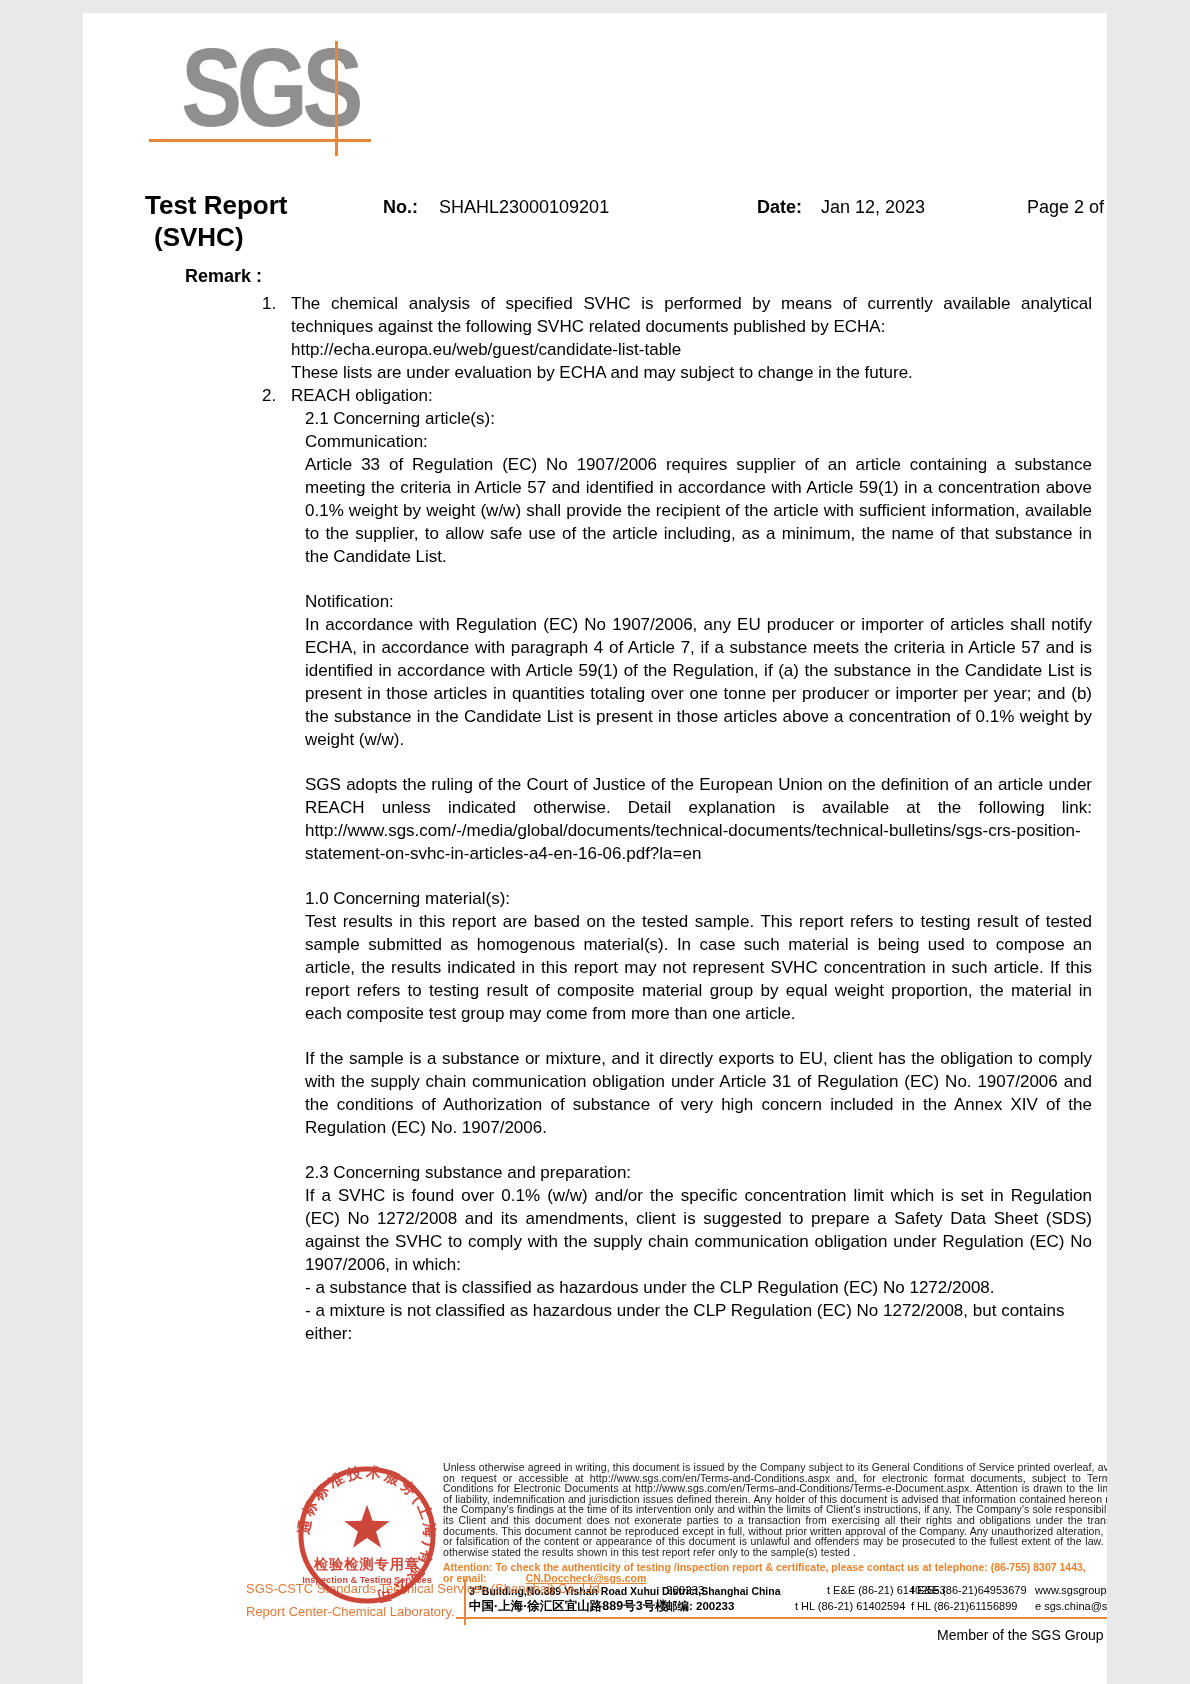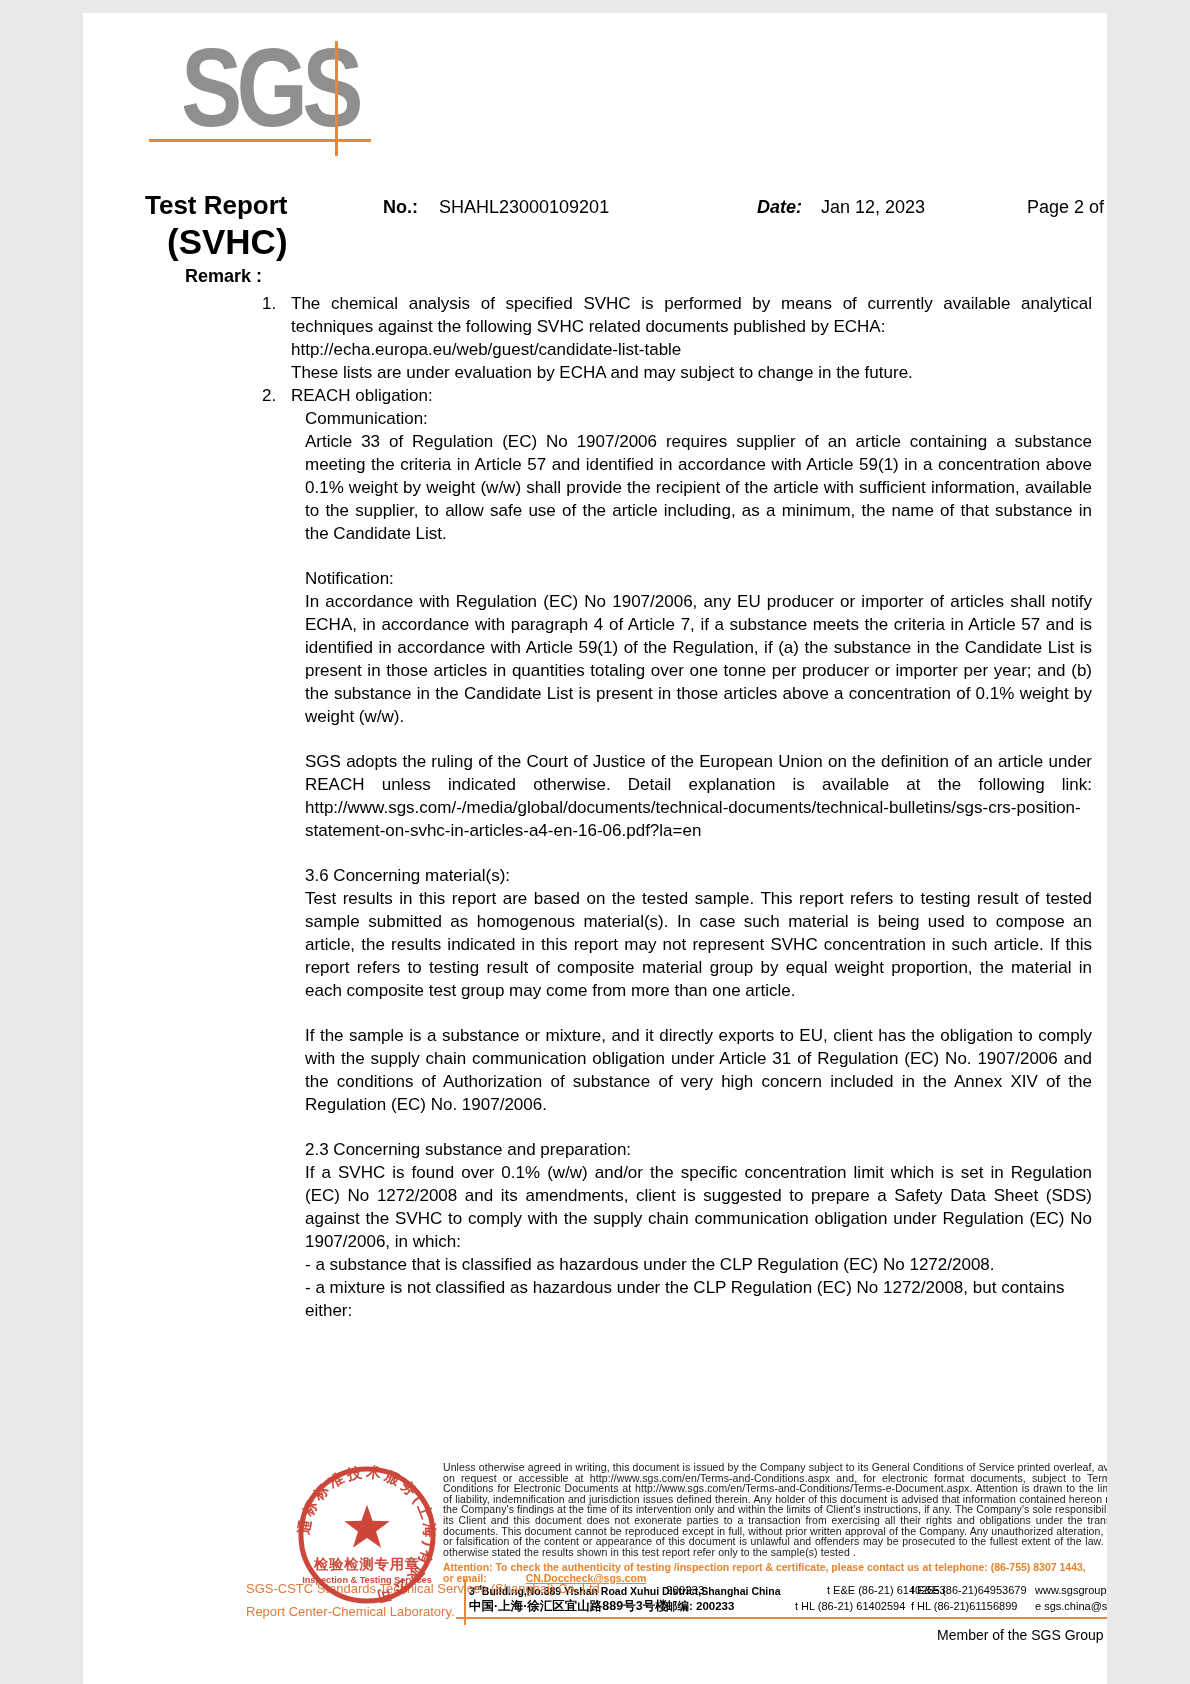--- a/index.html
+++ b/index.html
@@ -9,26 +9,26 @@
   }
   
   .logo-text{
     position:absolute;left:98px;top:19px;font-size:112px;line-height:1;
     font-weight:bold;color:#8f8f8f;letter-spacing:-7px;transform:scaleX(0.82);transform-origin:left top;
   }
   .logo-hline{position:absolute;left:66px;top:126px;width:222px;height:3px;background:#e8873b;}
   .logo-vline{position:absolute;left:252px;top:28px;width:3px;height:115px;background:#e8873b;}
   
   .report-title{position:absolute;left:62px;top:177px;font-size:26px;font-weight:bold;}
-  .report-subtitle{position:absolute;left:84px;top:209px;font-size:35px;font-weight:bold;}
+  .report-subtitle{position:absolute;left:71px;top:209px;font-size:26px;font-weight:bold;}
   .hmeta{position:absolute;top:184px;font-size:18px;white-space:nowrap;}
   .b{font-weight:bold;}
   .no-label{left:300px;}
   .no-value{left:356px;}
-  .date-label{left:674px;font-style:italic;}
+  .date-label{left:674px;}
   .date-value{left:738px;}
   .page-label{left:944px;}
   
   .remark{position:absolute;left:102px;top:253px;font-size:18px;font-weight:bold;}
   .bodycol{position:absolute;left:179px;top:279px;width:830px;font-size:17px;line-height:23px;}
   .para{margin:0;}
   .li-num{position:relative;padding-left:29px;}
   .num{position:absolute;left:0;top:0;}
   .lvl2{margin-left:29px;}
   .lvl3{margin-left:43px;}
@@ -90,26 +90,27 @@
   <div class="remark">Remark :</div>
   <div class="bodycol">
     <p class="para li-num just">
       <span class="num">1.</span><span>The chemical analysis of specified SVHC is performed by means of currently available analytical techniques against the following SVHC related documents published by ECHA:</span>
     </p>
     <p class="para lvl2">http://echa.europa.eu/web/guest/candidate-list-table</p>
     <p class="para lvl2">These lists are under evaluation by ECHA and may subject to change in the future.</p>
     <p class="para li-num">
       <span class="num">2.</span><span>REACH obligation:</span>
     </p>
+    <p class="para lvl3">2.1 Concerning article(s):</p>
     <p class="para lvl3">Communication:</p>
     <p class="para lvl3 just">Article 33 of Regulation (EC) No 1907/2006 requires supplier of an article containing a substance meeting the criteria in Article 57 and identified in accordance with Article 59(1) in a concentration above 0.1% weight by weight (w/w) shall provide the recipient of the article with sufficient information, available to the supplier, to allow safe use of the article including, as a minimum, the name of that substance in the Candidate List.</p>
     <p class="para lvl3 gap">Notification:</p>
     <p class="para lvl3 just">In accordance with Regulation (EC) No 1907/2006, any EU producer or importer of articles shall notify ECHA, in accordance with paragraph 4 of Article 7, if a substance meets the criteria in Article 57 and is identified in accordance with Article 59(1) of the Regulation, if (a) the substance in the Candidate List is present in those articles in quantities totaling over one tonne per producer or importer per year; and (b) the substance in the Candidate List is present in those articles above a concentration of 0.1% weight by weight (w/w).</p>
     <p class="para lvl3 gap just">SGS adopts the ruling of the Court of Justice of the European Union on the definition of an article under REACH unless indicated otherwise. Detail explanation is available at the following link: http://www.sgs.com/-/media/global/documents/technical-documents/technical-bulletins/sgs-crs-position-statement-on-svhc-in-articles-a4-en-16-06.pdf?la=en</p>
-    <p class="para lvl3 gap">3.6 Concerning material(s):</p>
+    <p class="para lvl3 gap">1.0 Concerning material(s):</p>
     <p class="para lvl3 just">Test results in this report are based on the tested sample. This report refers to testing result of tested sample submitted as homogenous material(s). In case such material is being used to compose an article, the results indicated in this report may not represent SVHC concentration in such article. If this report refers to testing result of composite material group by equal weight proportion, the material in each composite test group may come from more than one article.</p>
     <p class="para lvl3 gap just">If the sample is a substance or mixture, and it directly exports to EU, client has the obligation to comply with the supply chain communication obligation under Article 31 of Regulation (EC) No. 1907/2006 and the conditions of Authorization of substance of very high concern included in the Annex XIV of the Regulation (EC) No. 1907/2006.</p>
     <p class="para lvl3 gap">2.3 Concerning substance and preparation:</p>
     <p class="para lvl3 just">If a SVHC is found over 0.1% (w/w) and/or the specific concentration limit which is set in Regulation (EC) No 1272/2008 and its amendments, client is suggested to prepare a Safety Data Sheet (SDS) against the SVHC to comply with the supply chain communication obligation under Regulation (EC) No 1907/2006, in which:</p>
     <p class="para lvl3">- a substance that is classified as hazardous under the CLP Regulation (EC) No 1272/2008.</p>
     <p class="para lvl3">- a mixture is not classified as hazardous under the CLP Regulation (EC) No 1272/2008, but contains either:</p>
   </div>
 
   <div class="company-line company-l1">SGS-CSTC Standards Technical Services (Shanghai) Co.,Ltd.</div>
   <div class="company-line company-l2">Report Center-Chemical Laboratory.</div>

